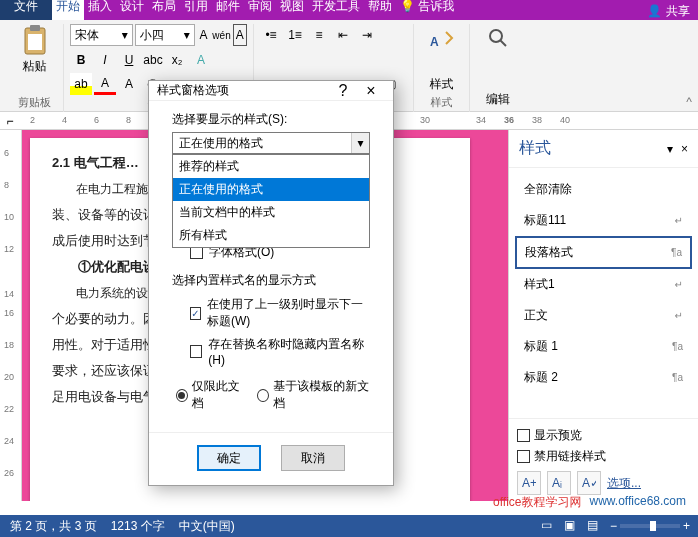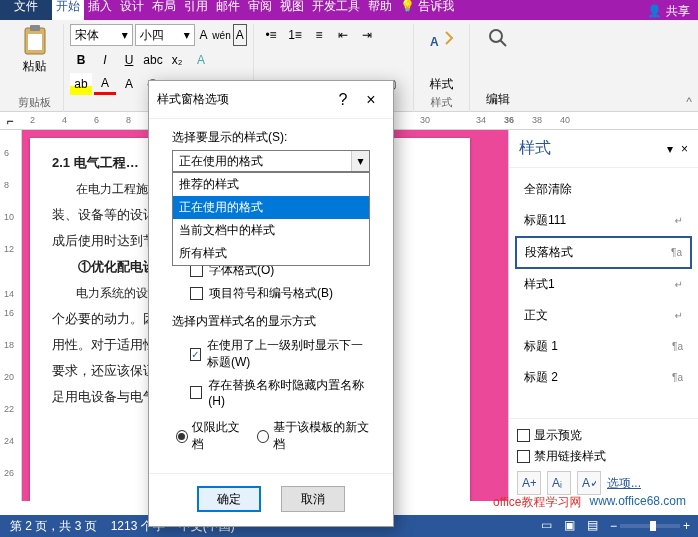--- a/index.html
+++ b/index.html
@@ -32,21 +32,21 @@
 .sp-list{flex:1;overflow:auto;padding:6px}
 .sp-item{padding:6px 8px;display:flex;justify-content:space-between;align-items:center;border:1px solid transparent;cursor:pointer}
 .sp-item.sel{border:2px solid #2b579a;background:#fff}
 .sp-mark{font-size:10px;color:#888}
 .sp-foot{padding:6px 8px;border-top:1px solid #eee}
 .sp-chk{display:flex;align-items:center;gap:4px;padding:2px 0}
 .sp-buttons{display:flex;gap:6px;padding-top:4px;align-items:center}
 .tiny-btn{width:24px;height:24px;border:1px solid #ccc;display:flex;align-items:center;justify-content:center;background:#f8f8f8}
 .link{color:#2b579a;text-decoration:underline;cursor:pointer}
 .dialog{position:absolute;left:148px;top:80px;width:246px;background:#fff;border:1px solid #9e9e9e;box-shadow:4px 4px 16px rgba(0,0,0,.3);z-index:100}
-.dlg-title{height:38px;display:flex;align-items:center;justify-content:space-between;padding:0 8px;border-bottom:1px solid #eee}
+.dlg-title{height:20px;display:flex;align-items:center;justify-content:space-between;padding:0 8px;border-bottom:1px solid #eee}
 .dlg-close{width:28px;height:28px;display:flex;align-items:center;justify-content:center;font-size:16px}
 .dlg-body{padding:10px 23px}
 .dlg-label{margin-bottom:4px}
 .combo{border:1px solid #7a7a7a;height:22px;display:flex;align-items:center;position:relative}
 .combo-txt{flex:1;padding:0 6px}
 .combo-arrow{width:18px;height:100%;border-left:1px solid #ccc;display:flex;align-items:center;justify-content:center;background:#efefef}
 .dropdown{position:absolute;top:21px;left:-1px;right:-1px;background:#fff;border:1px solid #7a7a7a;z-index:10}
 .dd-item{padding:3px 6px;cursor:pointer}
 .dd-item.hl{background:#0078d7;color:#fff}
 .chk-row{display:flex;align-items:center;gap:6px;padding:3px 0 3px 18px}
@@ -318,24 +318,20 @@
     </div>
     <div style="height:64px"></div>
     <div class="chk-row">
         <span class="chk"></span>
         <span>段落级别格式(P)</span>
       </div>
     <div class="chk-row">
         <span class="chk"></span>
         <span>字体格式(O)</span>
       </div>
-    <div class="chk-row">
-        <span class="chk"></span>
-        <span>项目符号和编号格式(B)</span>
-      </div>
     <div class="dlg-label" style="margin-top:8px">选择内置样式名的显示方式</div>
     <div class="chk-row">
         <span class="chk on"></span>
         <span>在使用了上一级别时显示下一标题(W)</span>
       </div>
     <div class="chk-row">
         <span class="chk"></span>
         <span>存在替换名称时隐藏内置名称(H)</span>
       </div>
     <div style="display:flex;gap:12px;padding:8px 0 0 4px">

